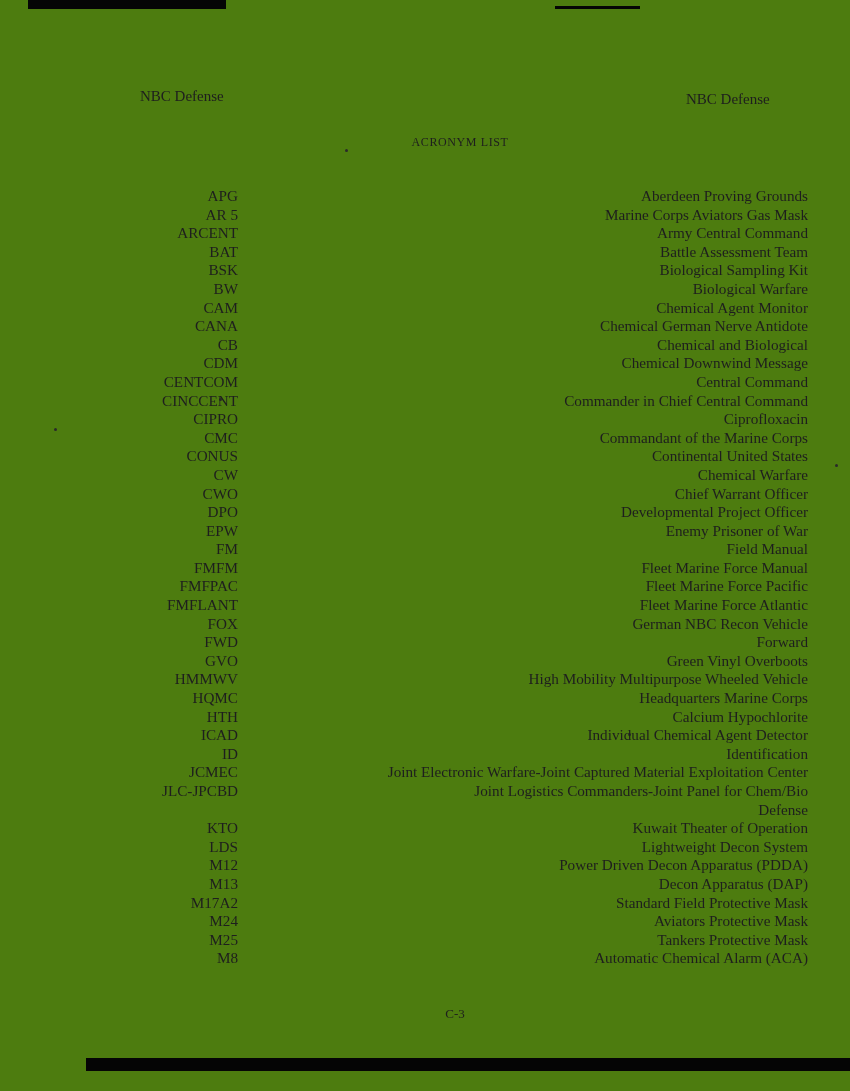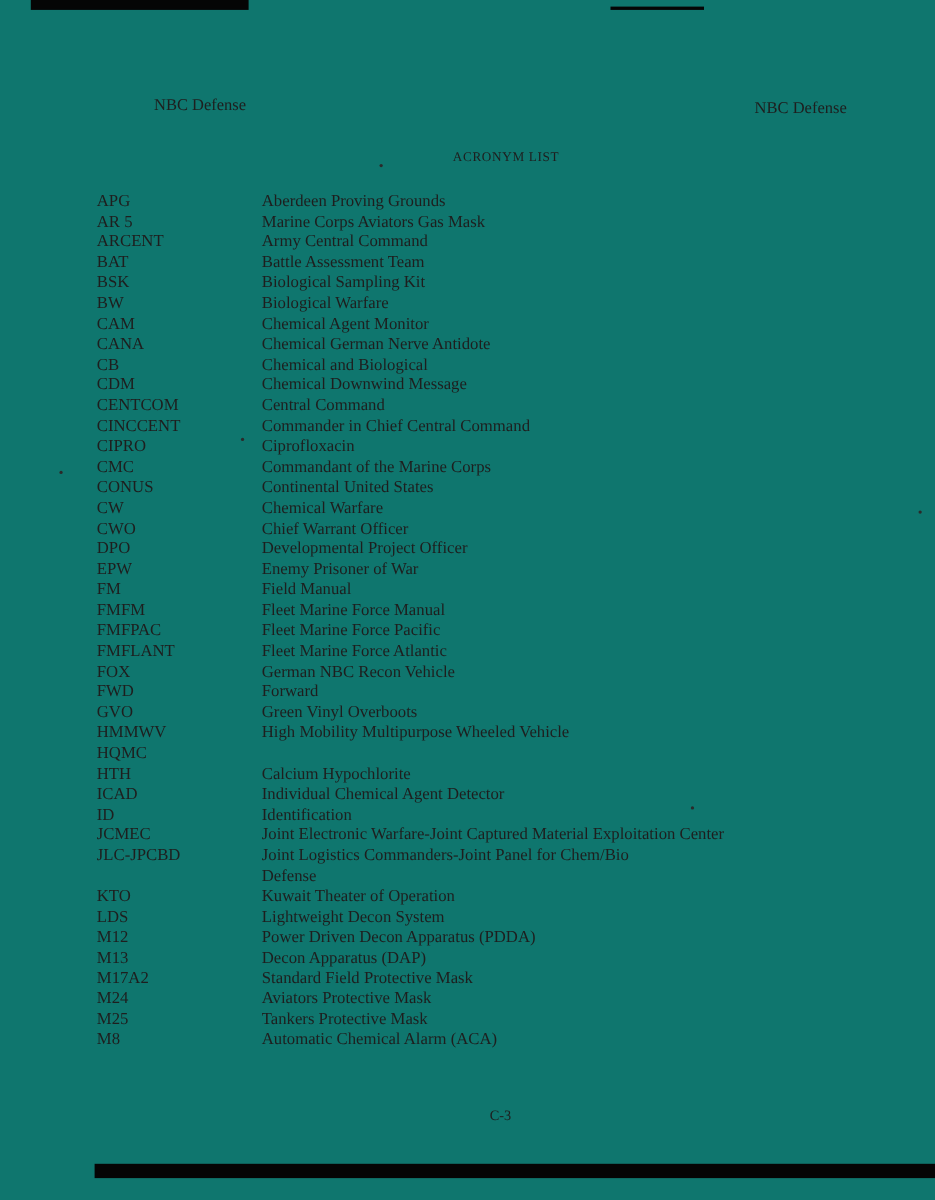--- a/index.html
+++ b/index.html
@@ -11,21 +11,21 @@
     width: 850px;
     height: 1091px;
     position: relative;
     overflow: hidden;
     font-family: "Liberation Serif", "DejaVu Serif", serif;
     color: #1e1e1e;
   }
   .page {
     position: absolute;
     inset: 0;
-    background: #0f766e;
+    background: #4d7c0f;
   }
   .artifact {
     position: absolute;
     background: #050505;
   }
   .bar-top-left  { left: 28px;  top: 0;      width: 198px; height: 9px; }
   .bar-top-right { left: 555px; top: 6px;    width: 85px;  height: 3px; }
   .bar-bottom    { left: 86px;  top: 1058px; width: 764px; height: 13px; }
   .speck {
     position: absolute;
@@ -56,22 +56,23 @@
     left: 460px;
     top: 135px;
     transform: translateX(-50%);
     font-size: 12px;
     letter-spacing: 0.6px;
     white-space: nowrap;
   }
   .acronym-list {
     position: absolute;
     left: 88px;
-    top: 174px;
+    top: 187px;
     width: 720px;
+    text-align: right;
   }
   .row {
     display: flex;
     font-size: 15.2px;
     line-height: 18.6px;
     white-space: nowrap;
   }
   .abbr {
     flex: 0 0 150px;
     width: 150px;
@@ -213,20 +214,21 @@
       <div class="row">
         <span class="abbr">GVO</span>
         <span class="def">Green Vinyl Overboots</span>
       </div>
       <div class="row">
         <span class="abbr">HMMWV</span>
         <span class="def">High Mobility Multipurpose Wheeled Vehicle</span>
       </div>
       <div class="row">
         <span class="abbr">HQMC</span>
+        <span class="def">Headquarters Marine Corps</span>
       </div>
       <div class="row">
         <span class="abbr">HTH</span>
         <span class="def">Calcium Hypochlorite</span>
       </div>
       <div class="row">
         <span class="abbr">ICAD</span>
         <span class="def">Individual Chemical Agent Detector</span>
       </div>
       <div class="row">

